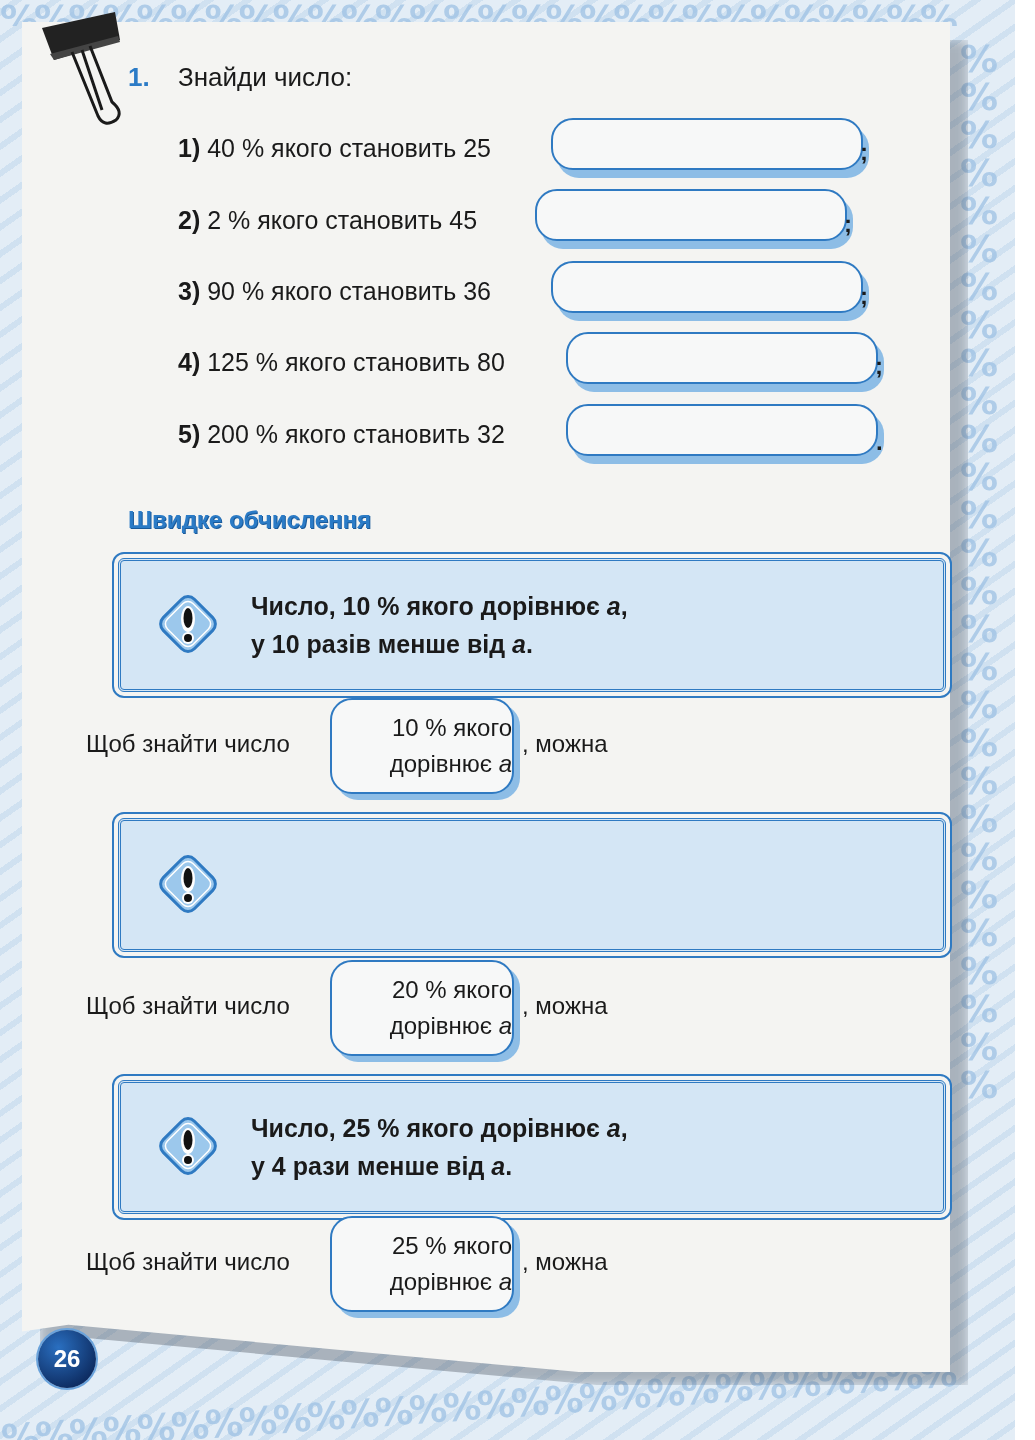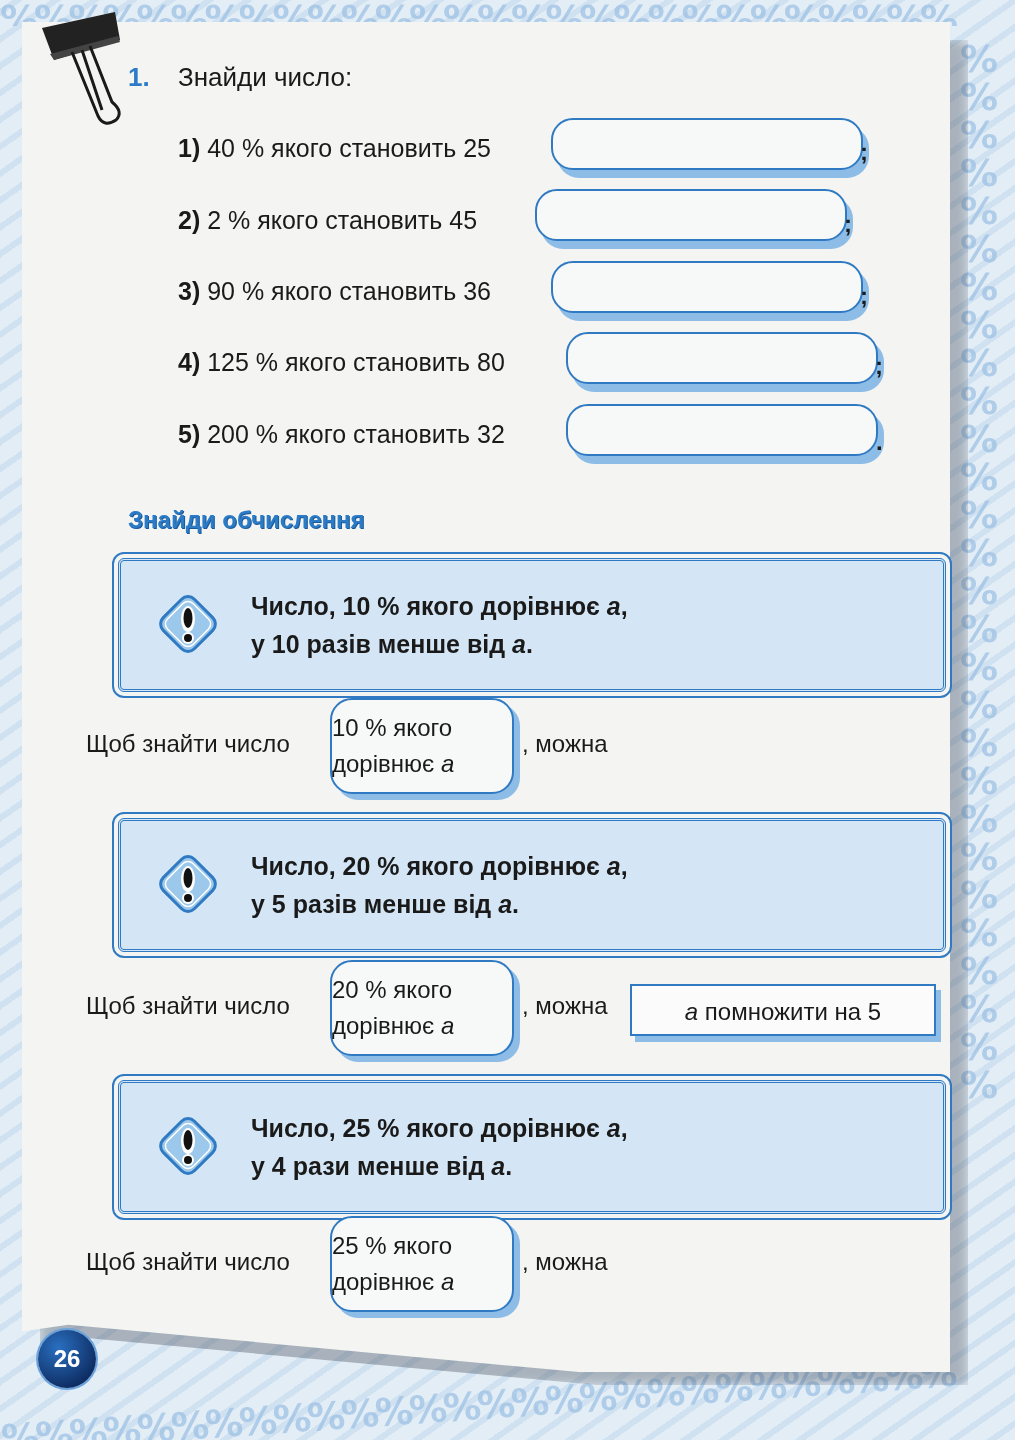--- a/index.html
+++ b/index.html
@@ -64,21 +64,21 @@
   }
   .rule-icon { position:absolute; left:32px; top:28px; width:70px; height:70px; }
   .rule-text { position:absolute; left:130px; top:26px; font-size:25px; font-weight:bold; line-height:38px; }
   .rule-text i { font-style:italic; }
 
   .hint-row { position:absolute; left:86px; width:860px; height:100px; font-size:24px; }
   .hint-lead { position:absolute; left:0; top:32px; white-space:nowrap; }
   .hint-bubble {
     position:absolute; left:244px; top:0; width:184px; height:96px;
     border:2.5px solid #2f7ac2; border-radius:22px; background:#f7f8f8;
-    box-shadow:6px 6px 0 #8dbde6; text-align:left; line-height:36px; padding-top:10px; box-sizing:border-box;
+    box-shadow:6px 6px 0 #8dbde6; text-align:right; line-height:36px; padding-top:10px; box-sizing:border-box;
   }
   .hint-mid { position:absolute; left:436px; top:32px; white-space:nowrap; }
   .hint-result {
     position:absolute; left:544px; top:24px; width:306px; height:52px;
     border:2px solid #2f7ac2; background:#fbfbfb; box-shadow:5px 6px 0 #8dbde6;
     text-align:center; line-height:52px; box-sizing:border-box;
   }
   .hint-result i, .hint-bubble i { font-style:italic; }
 
   .page-num {
@@ -124,21 +124,21 @@
 <div class="punct" style="left:860px;top:282px">;</div>
 
 <div class="item" style="top:348px"><b>4)</b> <span>125 % якого становить 80</span></div>
 <div class="answer-box" style="left:566px;top:332px;width:308px"></div>
 <div class="punct" style="left:875px;top:352px">;</div>
 
 <div class="item" style="top:420px"><b>5)</b> <span>200 % якого становить 32</span></div>
 <div class="answer-box" style="left:566px;top:404px;width:308px"></div>
 <div class="punct" style="left:876px;top:428px">.</div>
 
-<div class="section-title">Знайди обчислення</div>
+<div class="section-title">Швидке обчислення</div>
 
 <div class="rule-box" style="top:558px">
   <svg class="rule-icon" viewBox="0 0 70 70">
     <rect x="13" y="13" width="44" height="44" rx="9" transform="rotate(45 35 35)" fill="#9cc8ec" stroke="#2f7ac2" stroke-width="3"></rect>
     <rect x="17" y="17" width="36" height="36" rx="7" transform="rotate(45 35 35)" fill="none" stroke="#fff" stroke-width="1.5"></rect>
     <ellipse cx="35" cy="30" rx="7" ry="13" fill="#fff"></ellipse>
       <ellipse cx="35" cy="49" rx="6" ry="6" fill="#fff"></ellipse>
     <ellipse cx="35" cy="29" rx="4.5" ry="10" fill="#111"></ellipse>
       <circle cx="35" cy="49" r="4" fill="#111"></circle>
   </svg>
@@ -155,30 +155,25 @@
 
 <div class="rule-box" style="top:818px">
   <svg class="rule-icon" viewBox="0 0 70 70">
     <rect x="13" y="13" width="44" height="44" rx="9" transform="rotate(45 35 35)" fill="#9cc8ec" stroke="#2f7ac2" stroke-width="3"></rect>
     <rect x="17" y="17" width="36" height="36" rx="7" transform="rotate(45 35 35)" fill="none" stroke="#fff" stroke-width="1.5"></rect>
     <ellipse cx="35" cy="30" rx="7" ry="13" fill="#fff"></ellipse>
       <ellipse cx="35" cy="49" rx="6" ry="6" fill="#fff"></ellipse>
     <ellipse cx="35" cy="29" rx="4.5" ry="10" fill="#111"></ellipse>
       <circle cx="35" cy="49" r="4" fill="#111"></circle>
   </svg>
-  <div class="rule-text">
-    <span>Число, 20 % якого дорівнює </span><i>a</i><span>,</span><br>
-    <span>у 5 разів менше від </span><i>a</i><span>.</span>
-  </div>
 </div>
 <div class="hint-row" style="top:960px">
   <span class="hint-lead">Щоб знайти число</span>
   <div class="hint-bubble"><span>20 % якого</span><br><span>дорівнює </span><i>a</i></div>
   <span class="hint-mid">, можна</span>
-  <div class="hint-result"><i>a</i><span> помножити на 5</span></div>
 </div>
 
 <div class="rule-box" style="top:1080px">
   <svg class="rule-icon" viewBox="0 0 70 70">
     <rect x="13" y="13" width="44" height="44" rx="9" transform="rotate(45 35 35)" fill="#9cc8ec" stroke="#2f7ac2" stroke-width="3"></rect>
     <rect x="17" y="17" width="36" height="36" rx="7" transform="rotate(45 35 35)" fill="none" stroke="#fff" stroke-width="1.5"></rect>
     <ellipse cx="35" cy="30" rx="7" ry="13" fill="#fff"></ellipse>
       <ellipse cx="35" cy="49" rx="6" ry="6" fill="#fff"></ellipse>
     <ellipse cx="35" cy="29" rx="4.5" ry="10" fill="#111"></ellipse>
       <circle cx="35" cy="49" r="4" fill="#111"></circle>

